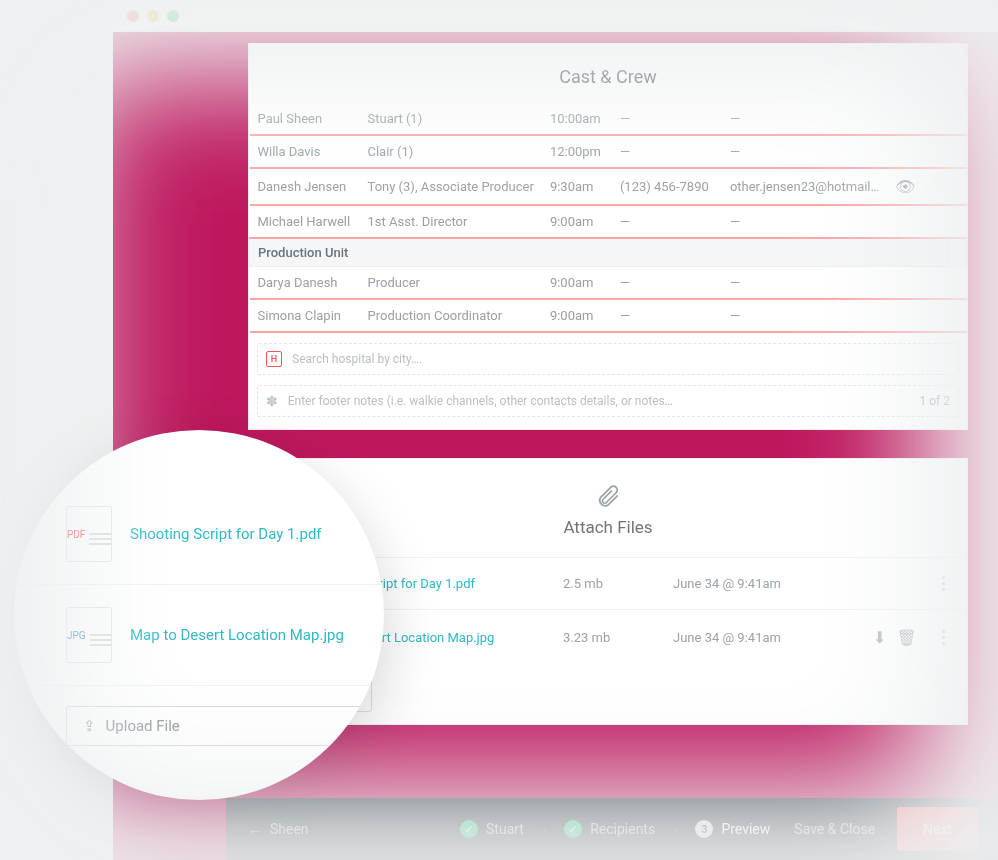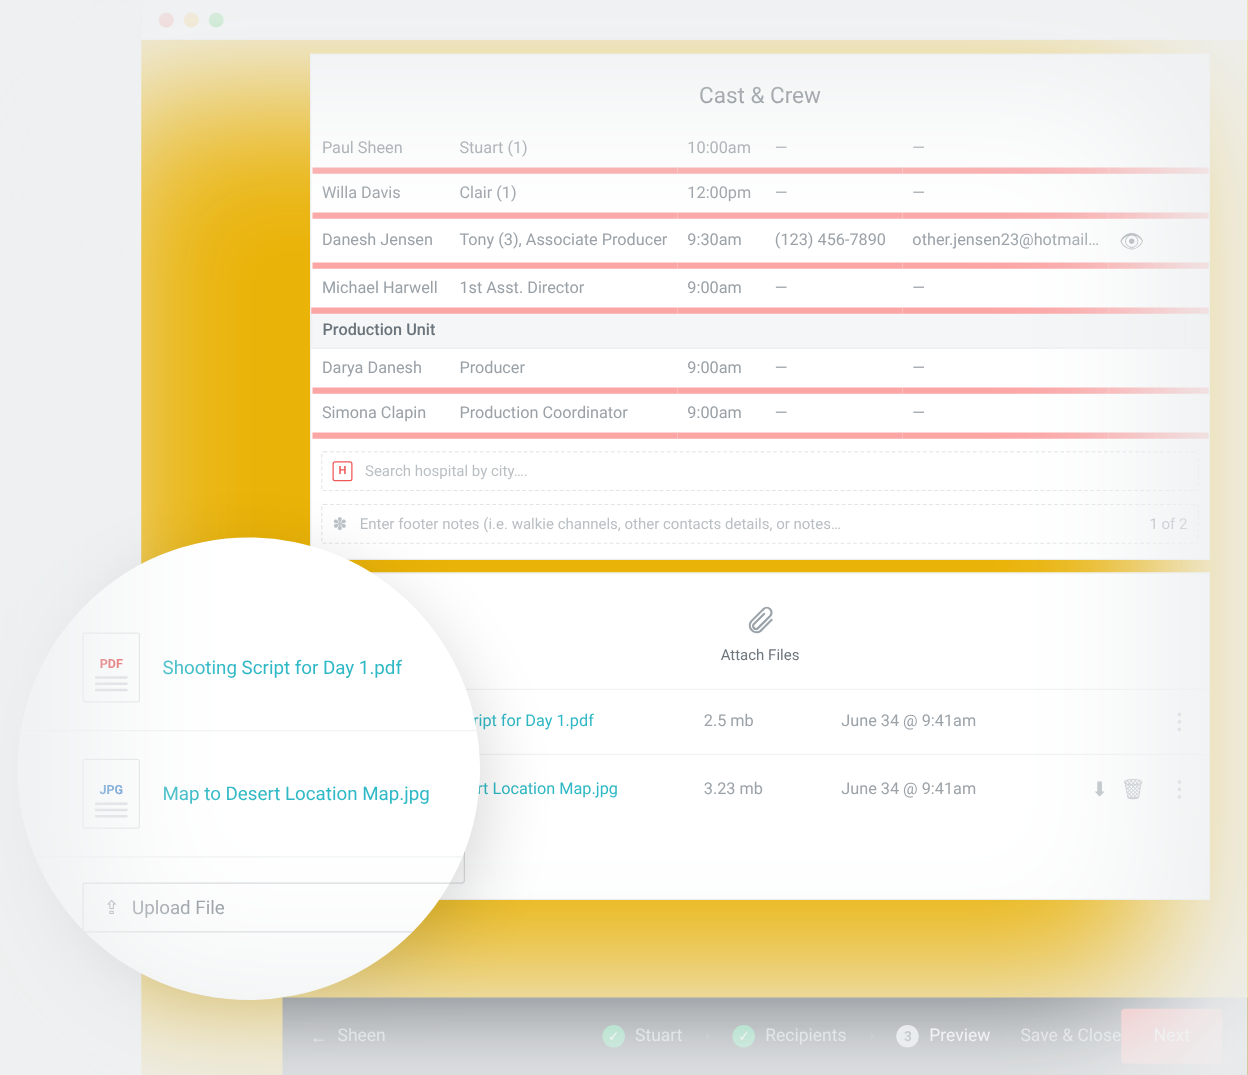--- a/index.html
+++ b/index.html
@@ -1,57 +1,57 @@
 <!DOCTYPE html>
 <html><head>
 <meta charset="utf-8">
 <style>
   *{box-sizing:border-box;margin:0;padding:0;font-family:-apple-system,BlinkMacSystemFont,"Segoe UI",Roboto,Helvetica,Arial,sans-serif}
   body{background:#eef0f1;width:998px;height:860px;overflow:hidden;position:relative}
-  .window{position:absolute;left:113px;top:0;right:0;bottom:0;background:#eab308;border-radius:6px 6px 0 0;}
+  .window{position:absolute;left:113px;top:0;right:0;bottom:0;background:#be185d;border-radius:6px 6px 0 0;}
   .titlebar{height:32px;display:flex;align-items:center;padding:0 14px;gap:8px;background:#fafafa;border-bottom:1px solid #e8e9eb;border-radius:6px 6px 0 0}
   .dot{width:12px;height:12px;border-radius:50%}
   .dot.r{background:#ff5f57}.dot.y{background:#febc2e}.dot.g{background:#28c840}
   .page{position:absolute;left:135px;top:43px;width:720px;background:#fff;border:1px solid #eceef0}
   .sec-title{text-align:center;font-size:18px;color:#555f66;padding:22px 0 16px}
   table{width:100%;border-collapse:collapse;font-size:13px;color:#888f95}
   tr.group td{background:#f4f6f7;color:#6b747b;font-weight:500;padding:6px 8px;border:1px solid #eceef0}
-  tr.row td{padding:8px 8px;border-bottom:5px solid #fca5a5;color:#99a0a6;white-space:nowrap;overflow:hidden;text-overflow:ellipsis}
+  tr.row td{padding:8px 8px;border-bottom:2px solid #fca5a5;color:#99a0a6;white-space:nowrap;overflow:hidden;text-overflow:ellipsis}
   td.c1{width:110px}td.c2{width:170px}td.c3{width:70px}td.c4{width:110px}td.c5{width:140px}
   .eye{color:#bcc3c9;font-size:16px;padding-left:6px}
   .dashed{margin:10px 8px 0;border:1px dashed #e2e5e8;border-radius:2px;height:32px;display:flex;align-items:center;padding:0 8px;font-size:12px;color:#b9bfc3;gap:10px}
   .dashed.split{justify-content:space-between}
   .hicon{width:16px;height:16px;border:1.5px solid #ef5858;border-radius:2px;display:flex;align-items:center;justify-content:center;font-size:9px;color:#ef5858;font-weight:600;flex-shrink:0}
   .snow{font-size:14px;color:#bcc3c9;flex-shrink:0}
   .pagecount{color:#9ca4aa;font-size:12px}
   .attach{position:absolute;left:135px;top:458px;width:720px;background:#fff;border:1px solid #eceef0;padding-bottom:12px}
   .clip{display:block;margin:22px auto 6px;color:#9aa3aa}
-  .atitle{text-align:center;font-size:12px;color:#6d767d;margin-bottom:20px}
+  .atitle{text-align:center;font-size:17px;color:#6d767d;margin-bottom:20px}
   .file{display:grid;grid-template-columns:1fr 110px 200px 60px 20px;align-items:center;padding:18px 14px 18px 60px;border-top:1px solid #f1f2f4;font-size:13px;color:#9ba2a8}
   .file .name{color:#2fb8c5}
   .mini-ic{color:#b6bdc2;font-size:16px;display:inline-block;margin-right:10px;cursor:pointer}
   .dots3{display:flex;flex-direction:column;gap:3px;align-items:center}
   .dots3 span{width:3px;height:3px;border-radius:50%;background:#c7ccd0}
   .upload{margin:14px 0 0 14px;display:inline-flex;align-items:center;gap:8px;border:1px solid #d8dcdf;border-radius:3px;padding:8px 12px;font-size:13px;color:#8c949a;cursor:pointer}
   .zoom{position:absolute;left:14px;top:430px;width:370px;height:370px;border-radius:50%;background:#fff;box-shadow:0 20px 60px rgba(0,0,0,0.18);overflow:hidden;display:flex;flex-direction:column;justify-content:center}
   .zrow{display:flex;align-items:center;gap:18px;padding:22px 22px 22px 52px;border-bottom:1px solid #f1f2f4}
-  .zicon{width:46px;height:56px;border:1px solid #e2e5e8;border-radius:2px;display:flex;flex-direction:column;align-items:center;justify-content:center;gap:4px;font-size:10px;font-weight:700}
+  .zicon{width:46px;height:56px;border:1px solid #e2e5e8;border-radius:2px;display:flex;align-items:center;justify-content:center;gap:4px;font-size:10px;font-weight:400}
   .zicon.pdf{color:#e23b3b}.zicon.jpg{color:#3a80c9}
   .zicon .lines{width:26px;height:2px;background:#d9dde0;box-shadow:0 5px 0 #d9dde0,0 10px 0 #d9dde0}
   .zname{color:#2fb8c5;font-size:15px}
   .zupload{margin:20px 0 0 52px;display:inline-flex;align-items:center;gap:10px;border:1px solid #d3d7da;padding:10px 16px;font-size:15px;color:#878f95;border-radius:2px}
   .footer{position:absolute;left:113px;right:0;bottom:0;height:62px;background:#2b333b;display:flex;align-items:center;color:#b8c0c7;font-size:14px}
   .back{display:flex;align-items:center;gap:8px;margin-left:22px;cursor:pointer}
   .steps{display:flex;align-items:center;gap:18px;margin-left:auto;margin-right:24px}
   .step{display:flex;align-items:center;gap:8px}
   .chk{width:18px;height:18px;border-radius:50%;background:#1dbf73;display:flex;align-items:center;justify-content:center;color:#fff;font-size:11px}
   .num{width:18px;height:18px;border-radius:50%;background:#d9dde0;color:#2b333b;display:flex;align-items:center;justify-content:center;font-size:11px;font-weight:600}
   .step.active{color:#fff}
   .chev{color:#4a535c}
-  .save{cursor:pointer}
+  .save{margin-right:22px;cursor:pointer}
   .next{background:#ff5a5a;color:#fff;border:none;padding:14px 26px;border-radius:3px;font-size:14px;margin-right:20px;cursor:pointer}
   
   body::after{content:"";position:absolute;inset:0;pointer-events:none;box-shadow:inset 0 0 120px 80px #eef0f1}
 </style>
 </head>
 <body>
 
 <div class="window">
   <div class="titlebar">
     <div class="dot r"></div>

